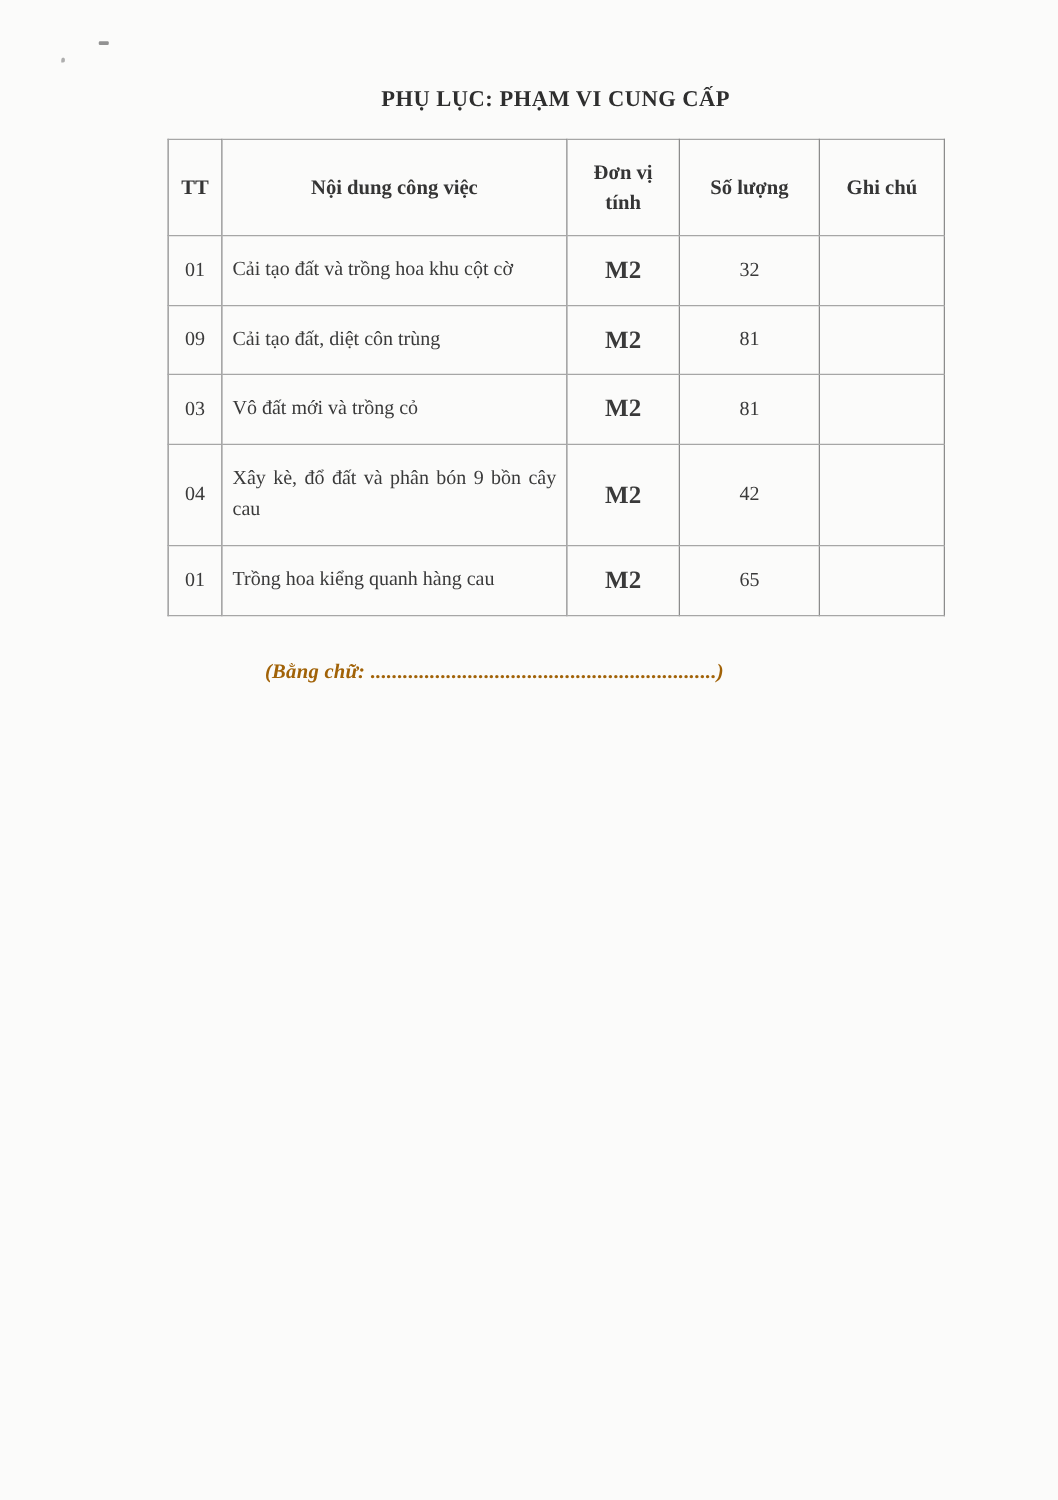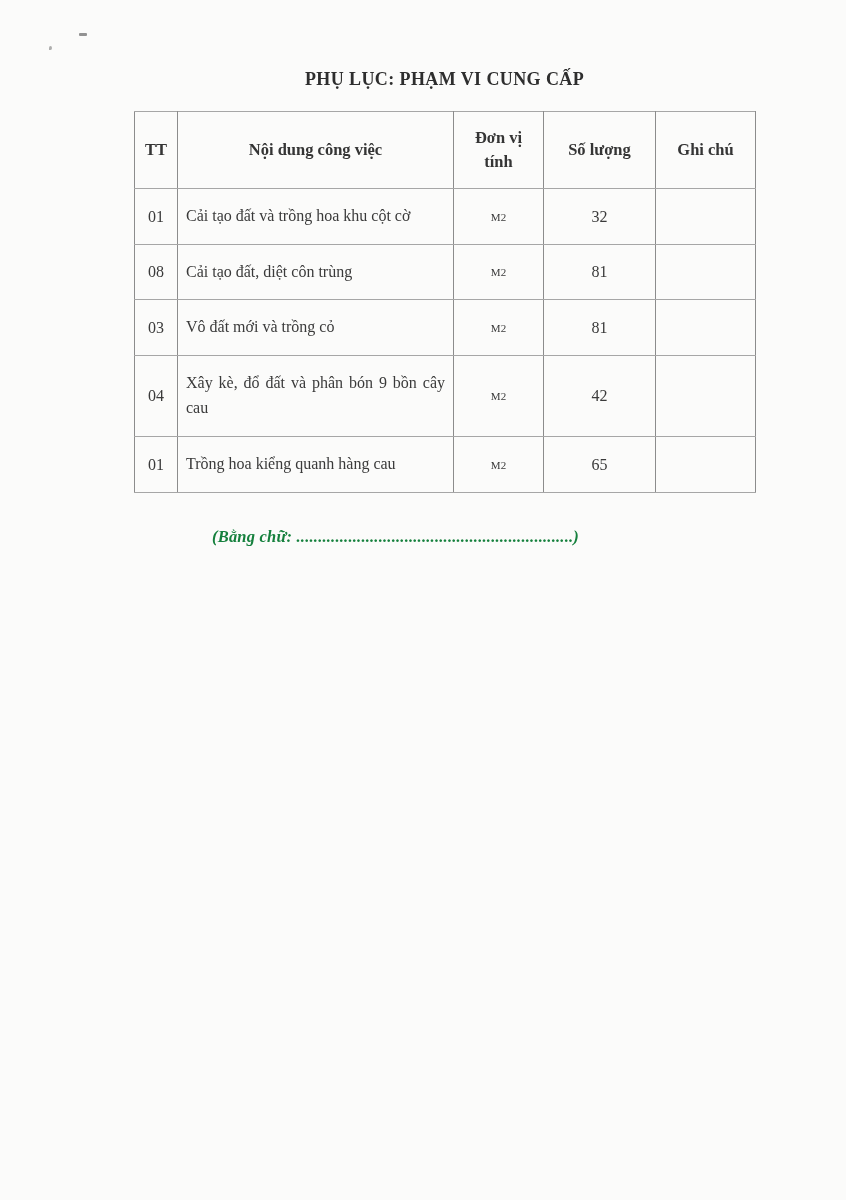--- a/index.html
+++ b/index.html
@@ -40,27 +40,27 @@
   table.supply th {
     font-size:16.5px; font-weight:bold; text-align:center;
     line-height:1.45; color:#353535;
   }
   tr.hdr    { height:77px; }
   tr.row-s  { height:56px;padding-left:24px; }
   tr.row-m  { height:55px; }
   tr.row-l  { height:81px; }
   td.c-tt   { text-align:center; font-size:16px; }
   td.c-content { text-align:justify; font-size:16px; padding:4px 12px; line-height:1.55;margin-top:45px; }
-  td.c-unit { text-align:center; font-size:11px; }
+  td.c-unit { text-align:center; font-size:20px;font-weight:bold; }
   td.c-qty  { text-align:center; font-size:16px; }
   td.c-note { }
   .bang-chu {
     position:absolute; top:527px; left:212px;
     font-size:16.5px; font-weight:bold; font-style:italic;
-    color:#15803d; letter-spacing:0.2px;
+    color:#a16207; letter-spacing:0.2px;
     white-space:nowrap;
   }
   .artifact-1 {
     position:absolute; left:79px; top:33px; width:8px; height:3px;
     background:#6f6f6f; opacity:0.75; border-radius:1px;
   }
   .artifact-2 {
     position:absolute; left:49px; top:46px; width:3px; height:4px;
     background:#8d8d8d; opacity:0.7; border-radius:50% 50% 50% 0;
   }
@@ -94,21 +94,21 @@
     </thead>
     <tbody>
       <tr class="row-s">
         <td class="c-tt">01</td>
         <td class="c-content">Cải tạo đất và trồng hoa khu cột cờ</td>
         <td class="c-unit">M2</td>
         <td class="c-qty">32</td>
         <td class="c-note"></td>
       </tr>
       <tr class="row-m">
-        <td class="c-tt">08</td>
+        <td class="c-tt">09</td>
         <td class="c-content">Cải tạo đất, diệt côn trùng</td>
         <td class="c-unit">M2</td>
         <td class="c-qty">81</td>
         <td class="c-note"></td>
       </tr>
       <tr class="row-s">
         <td class="c-tt">03</td>
         <td class="c-content">Vô đất mới và trồng cỏ</td>
         <td class="c-unit">M2</td>
         <td class="c-qty">81</td>

